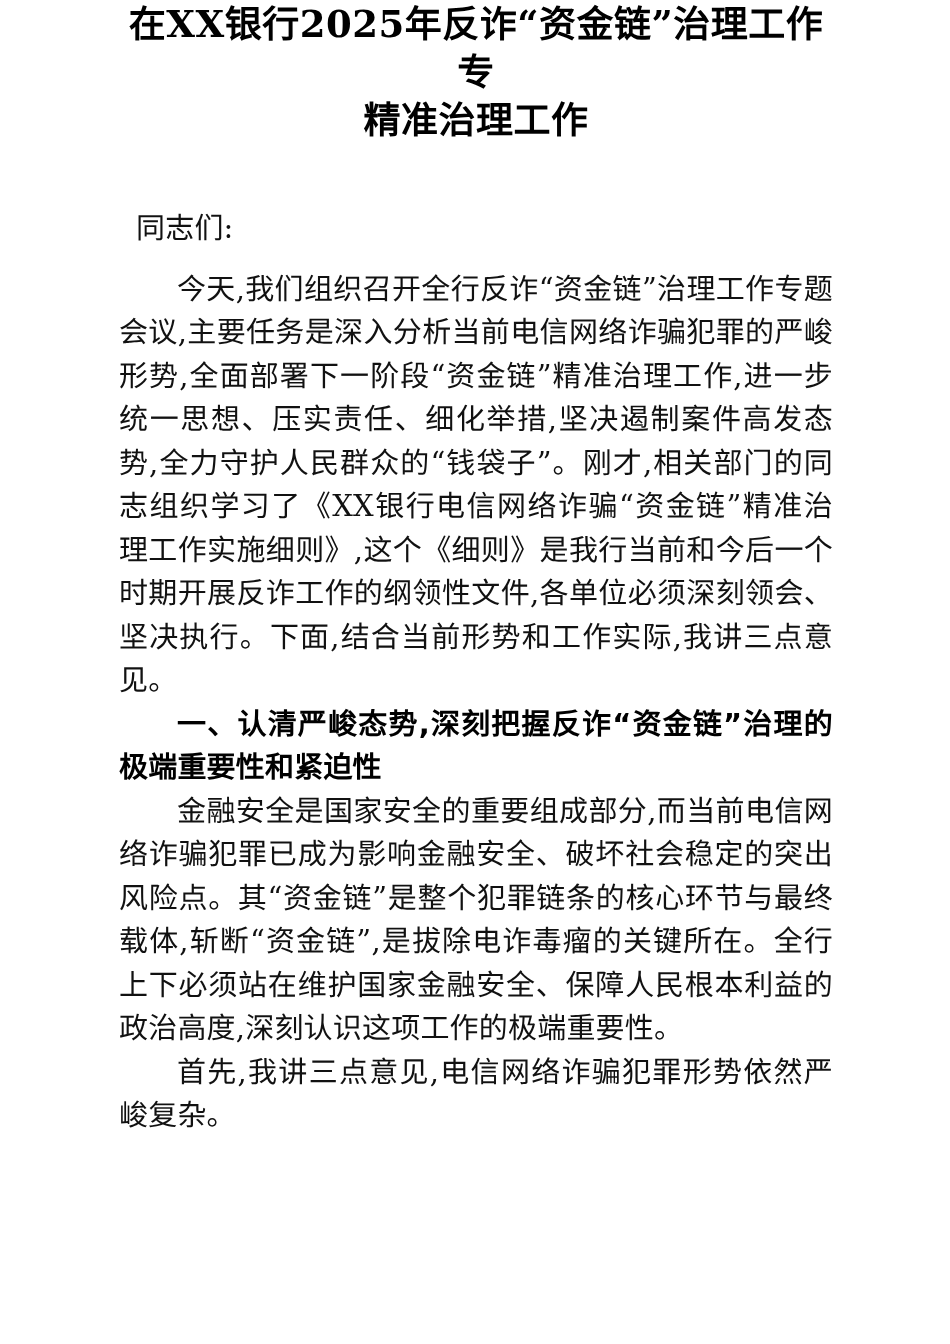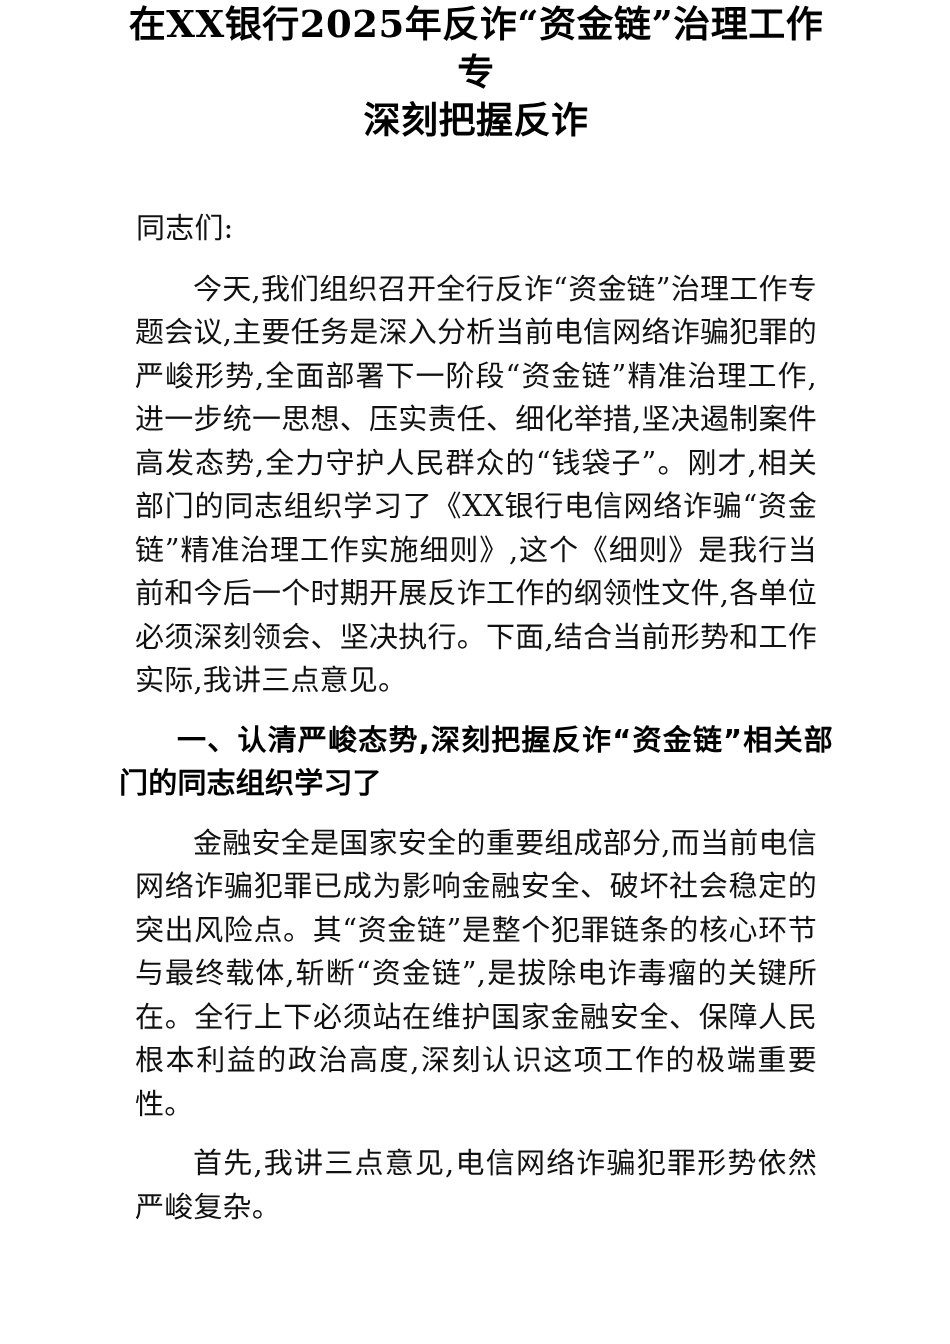--- a/index.html
+++ b/index.html
@@ -51,21 +51,21 @@
     margin: 17px;
     padding-top: 46px;
     font-family: "DejaVu Serif", "Liberation Serif", serif;
     font-size: 29px;
     line-height: 43.5px;
     color: #111111;
     letter-spacing: 0.2px;
   }
 
   p.body-para {
-    margin: 16px;
+    margin: 0;
     font-family: "DejaVu Serif", "Liberation Serif", serif;
     font-size: 29px;
     line-height: 43.5px;
     color: #111111;
     text-align: justify;
     text-justify: inter-character;
     text-indent: 2em;
     letter-spacing: 0.2px;
     word-break: break-all;
   }
@@ -85,27 +85,27 @@
   }
 </style>
 </head>
 <body>
 
 <div class="page">
   <div class="content">
 
     <h1 class="doc-title">
       <span class="t-line">在XX银行2025年反诈“资金链”治理工作专</span>
-      <span class="t-line">深刻把握反诈</span>
+      <span class="t-line">精准治理工作</span>
     </h1>
 
     <p class="salutation">同志们:</p>
 
     <p class="body-para">今天,我们组织召开全行反诈“资金链”治理工作专题会议,主要任务是深入分析当前电信网络诈骗犯罪的严峻形势,全面部署下一阶段“资金链”精准治理工作,进一步统一思想、压实责任、细化举措,坚决遏制案件高发态势,全力守护人民群众的“钱袋子”。刚才,相关部门的同志组织学习了《XX银行电信网络诈骗“资金链”精准治理工作实施细则》,这个《细则》是我行当前和今后一个时期开展反诈工作的纲领性文件,各单位必须深刻领会、坚决执行。下面,结合当前形势和工作实际,我讲三点意见。</p>
 
-    <h2 class="section-heading">一、认清严峻态势,深刻把握反诈“资金链”相关部门的同志组织学习了</h2>
+    <h2 class="section-heading">一、认清严峻态势,深刻把握反诈“资金链”治理的极端重要性和紧迫性</h2>
 
     <p class="body-para">金融安全是国家安全的重要组成部分,而当前电信网络诈骗犯罪已成为影响金融安全、破坏社会稳定的突出风险点。其“资金链”是整个犯罪链条的核心环节与最终载体,斩断“资金链”,是拔除电诈毒瘤的关键所在。全行上下必须站在维护国家金融安全、保障人民根本利益的政治高度,深刻认识这项工作的极端重要性。</p>
 
     <p class="body-para">首先,我讲三点意见,电信网络诈骗犯罪形势依然严峻复杂。</p>
 
   </div>
 </div>
 
 </body></html>

